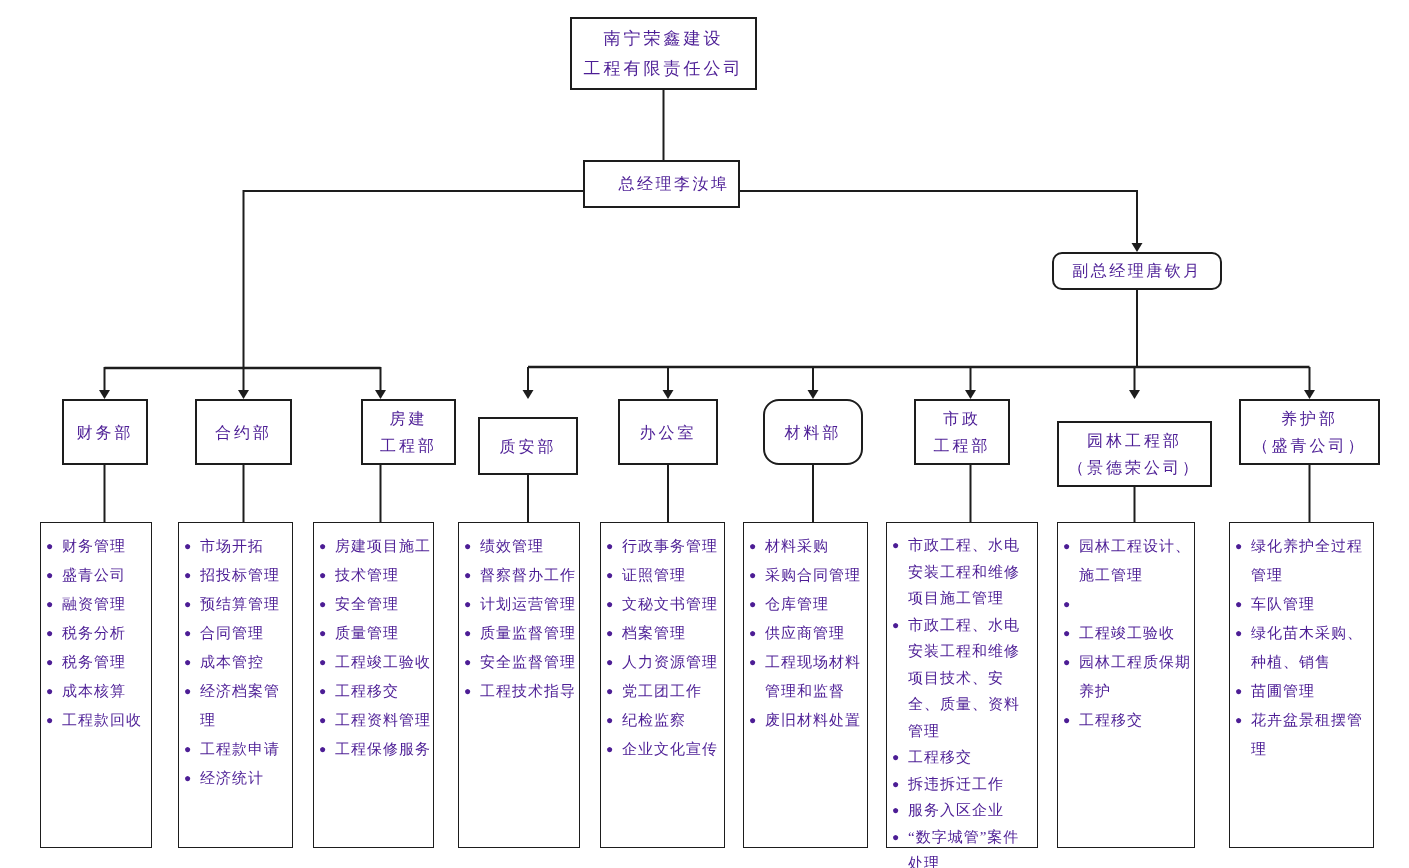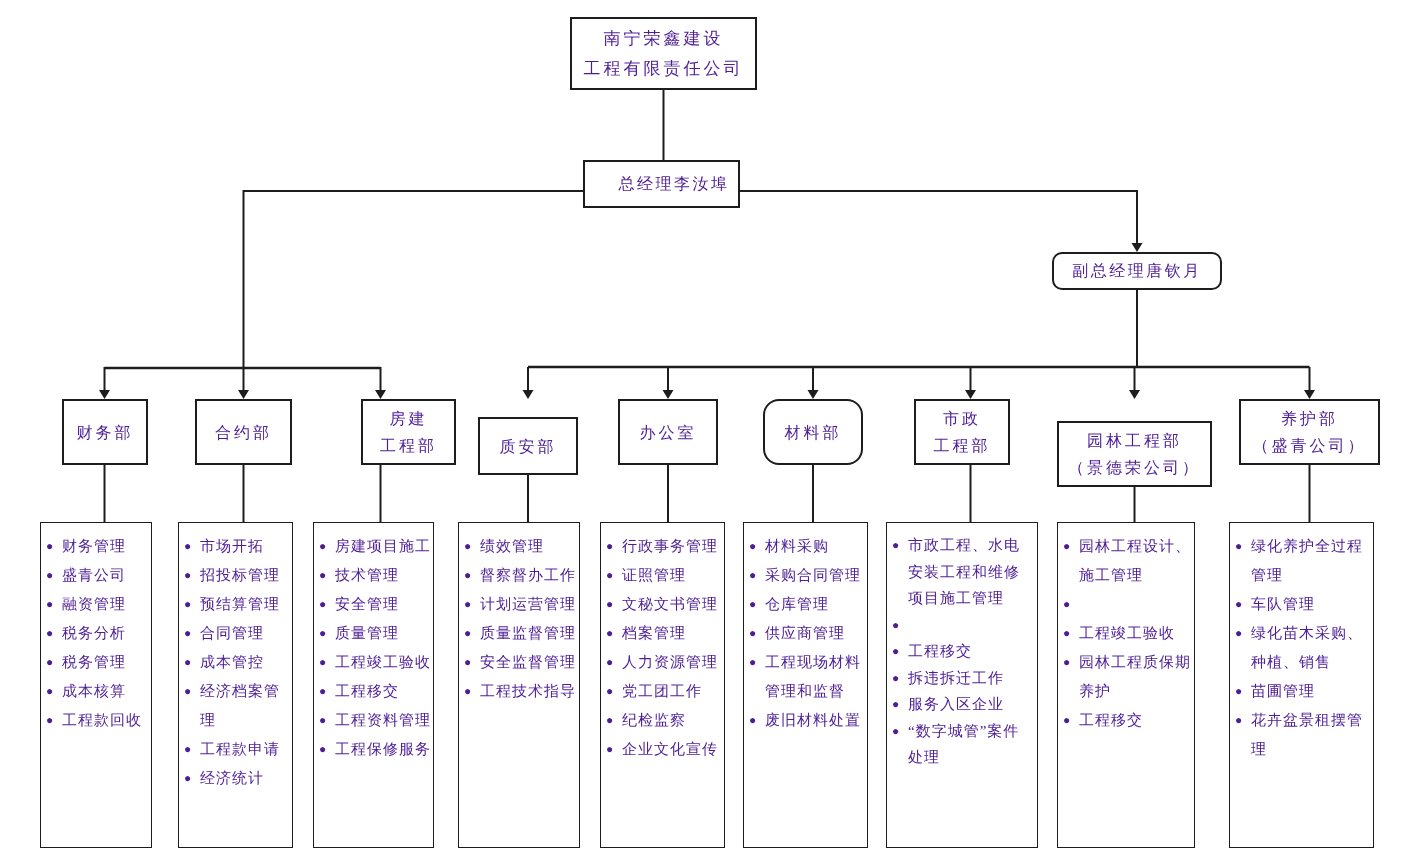--- a/index.html
+++ b/index.html
@@ -288,20 +288,21 @@
       <div>市政</div>
       <div>工程部</div>
     </div>
     <div class="list-box" style="left: 886px; top: 522px; width: 152px; height: 326px; line-height: 26.5px;">
       <div class="item">
         <span class="bullet">●</span>
         <span class="itext">市政工程、水电安装工程和维修项目施工管理</span>
       </div>
       <div class="item">
         <span class="bullet">●</span>
+        <span class="itext">市政工程、水电安装工程和维修项目技术、安全、质量、资料管理</span>
       </div>
       <div class="item">
         <span class="bullet">●</span>
         <span class="itext">工程移交</span>
       </div>
       <div class="item">
         <span class="bullet">●</span>
         <span class="itext">拆违拆迁工作</span>
       </div>
       <div class="item">

